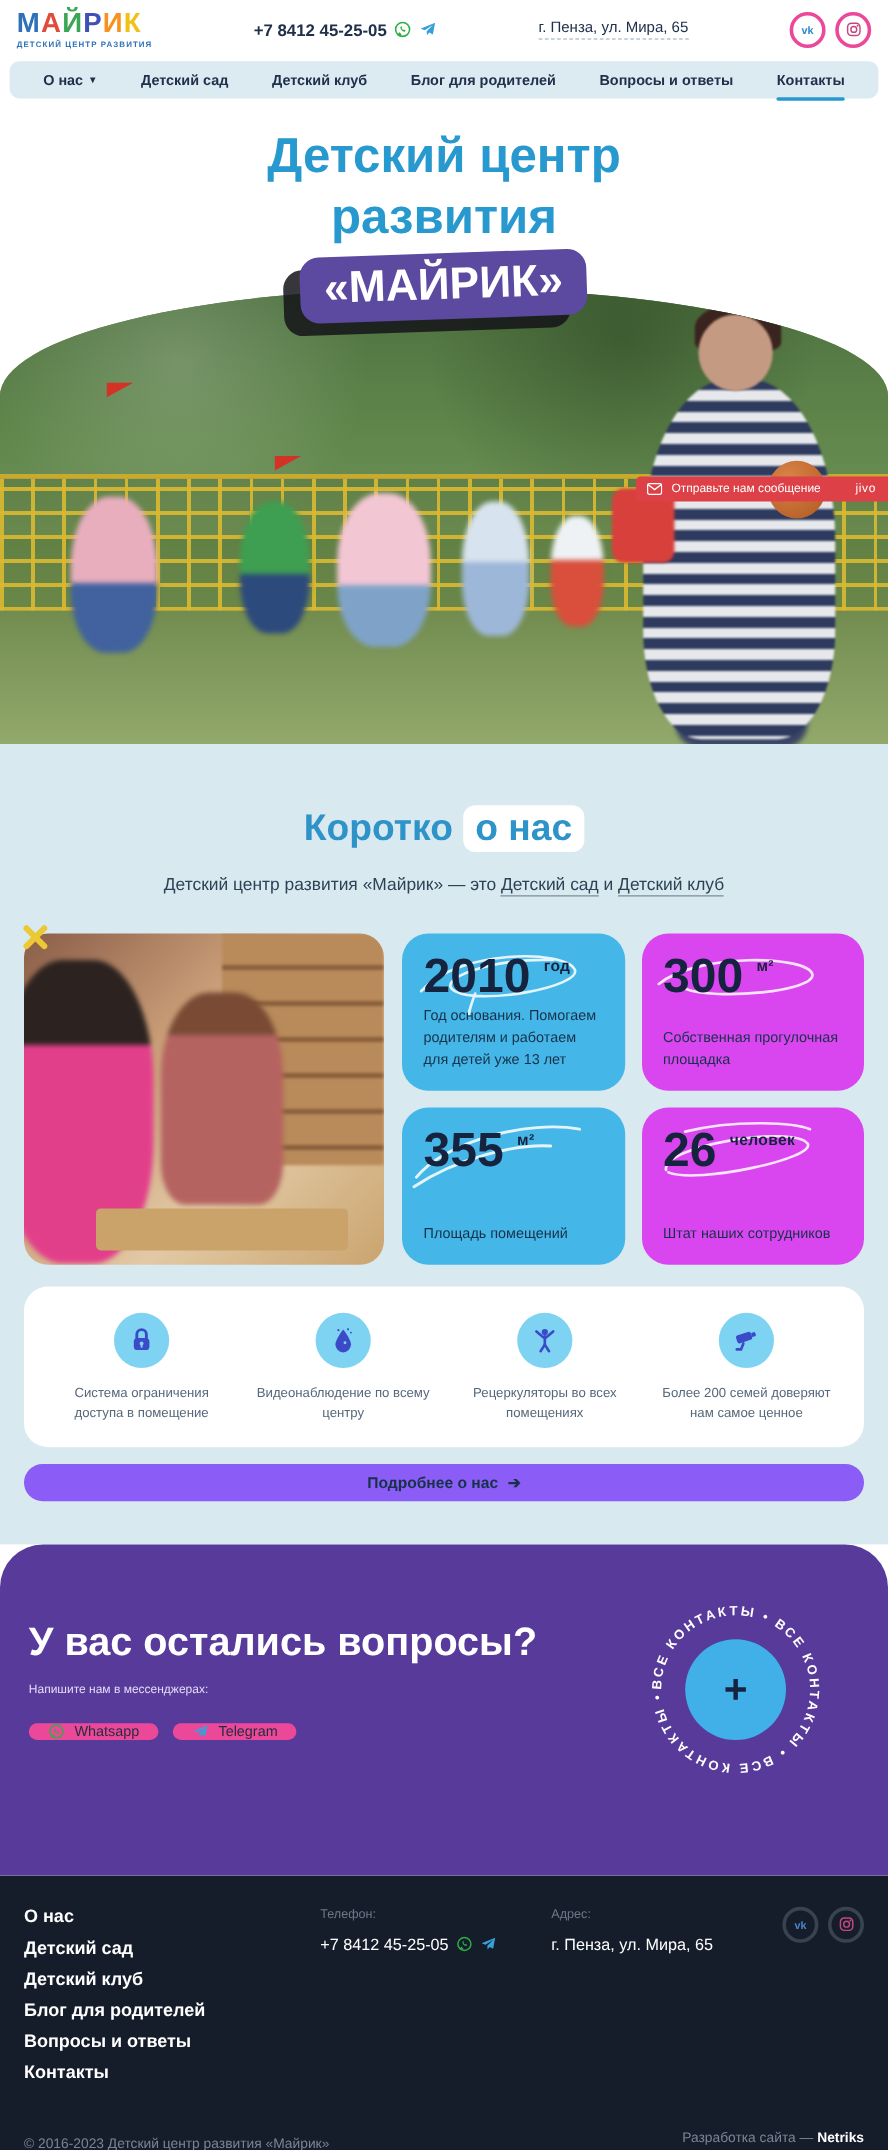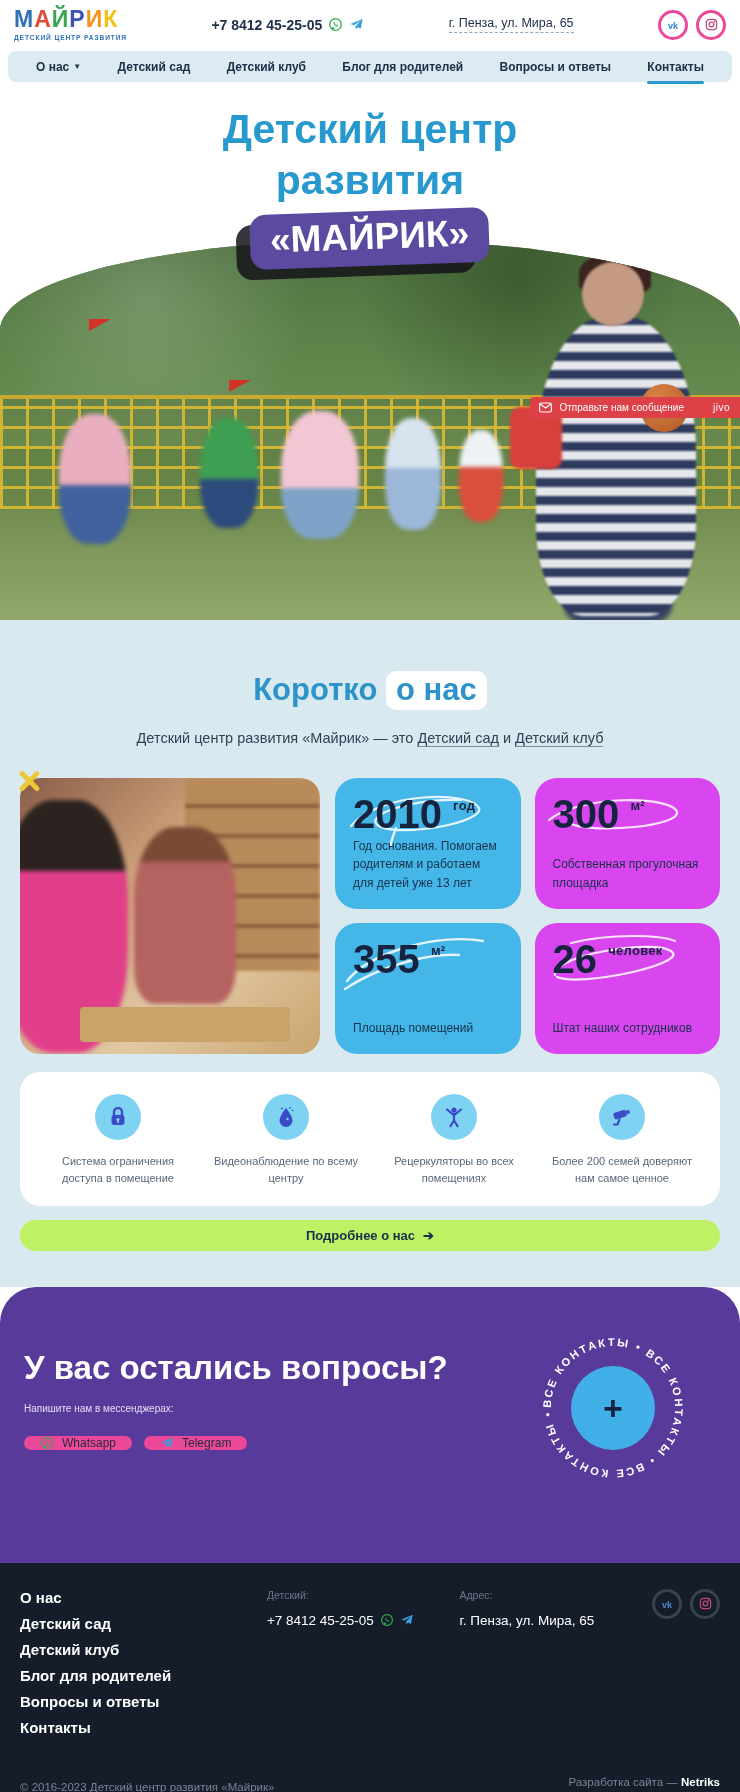--- a/index.html
+++ b/index.html
@@ -77,21 +77,21 @@
   .stat { border-radius:22px; padding:16px 18px; display:flex; flex-direction:column; position:relative; overflow:hidden; }
   .stat.blue { background:#45b6e8; } .stat.gray { background:#d946ef; }
   .stat-num { font-size:40px; font-weight:bold; color:#16233e; line-height:1; position:relative; z-index:1; }
   .stat-unit { font-size:13px; font-weight:bold; vertical-align:18px; letter-spacing:.3px; }
   .stat-cap { font-size:12px; color:#16324a; line-height:1.55; margin-top:auto; position:relative; z-index:1; }
   .swirl { position:absolute; left:6px; top:8px; width:150px; height:60px; z-index:0; }
   .features { background:#fff; border-radius:20px; margin-top:18px; padding:22px 14px 18px 14px; display:flex; }
   .feature { flex:1; display:flex; flex-direction:column; align-items:center; gap:13px; padding:0 8px; }
   .f-ic { width:46px; height:46px; border-radius:50%; background:#7ed3f2; display:flex; align-items:center; justify-content:center; }
   .f-cap { font-size:11px; color:#57687a; text-align:center; line-height:1.6; max-width:160px; }
-  .more-btn { margin-top:14px; width:100%; height:31px; border:none; border-radius:18px; background:#bef264; color:#16324a; font-size:13px; font-weight:bold; font-family:"Liberation Sans",sans-serif; display:flex; align-items:center; justify-content:center; gap:8px; cursor:pointer; }
+  .more-btn { margin-top:14px; width:100%; height:31px; border:none; border-radius:18px; background:#8b5cf6; color:#16324a; font-size:13px; font-weight:bold; font-family:"Liberation Sans",sans-serif; display:flex; align-items:center; justify-content:center; gap:8px; cursor:pointer; }
 
   
   .questions { background:#583a9b; border-radius:36px 36px 0 0; height:276px; position:relative; padding:62px 0 0 24px; }
   .q-title { color:#fff; font-size:33px; font-weight:bold; }
   .q-sub { color:#e3dcf4; font-size:10px; margin-top:16px; }
   .q-btns { display:flex; gap:12px; margin-top:22px; }
   .q-btn { display:flex; align-items:center; gap:8px; background:#ec4899; border:none; border-radius:16px; height:14px; padding:0 16px; font-size:12px; color:#1f2d3d; font-family:"Liberation Sans",sans-serif; cursor:pointer; }
   .contacts-badge { position:absolute; right:52px; top:46px; width:150px; height:150px; cursor:pointer; }
   .contacts-badge svg { animation:spinring 14s linear infinite; transform-origin:50% 50%; }
   @keyframes spinring { to { transform:rotate(360deg);} }
@@ -350,21 +350,21 @@
     <div class="f-top">
       <div class="f-nav">
         <a>О нас</a>
         <a>Детский сад</a>
         <a>Детский клуб</a>
         <a>Блог для родителей</a>
         <a>Вопросы и ответы</a>
         <a>Контакты</a>
       </div>
       <div class="f-col">
-        <div class="f-label">Детский:</div>
+        <div class="f-label">Телефон:</div>
         <div class="f-val">
           <span>+7 8412 45-25-05</span>
           <svg width="14" height="14" viewBox="0 0 16 16">
               <circle cx="8" cy="8" r="6.2" fill="none" stroke="#2fae45" stroke-width="1.4"></circle>
               <path d="M5.5 10.8 L4.2 13 l2.6-.9" fill="none" stroke="#2fae45" stroke-width="1.3" stroke-linejoin="round"></path>
               <path d="M6 6 c0 2 2 4 4 4 l.6-1.2-1.4-.8-.6.5c-.7-.4-1.2-.9-1.5-1.6l.5-.5-.7-1.4z" fill="#2fae45"></path>
             </svg>
           <svg width="14" height="14" viewBox="0 0 16 16">
               <path d="M14.5 2 1.5 7.4l3.8 1.3L12.6 4 7 9.6l.2 3.6 2.1-2.4 3.2 1.8z" fill="#36a1d9"></path>
             </svg>

